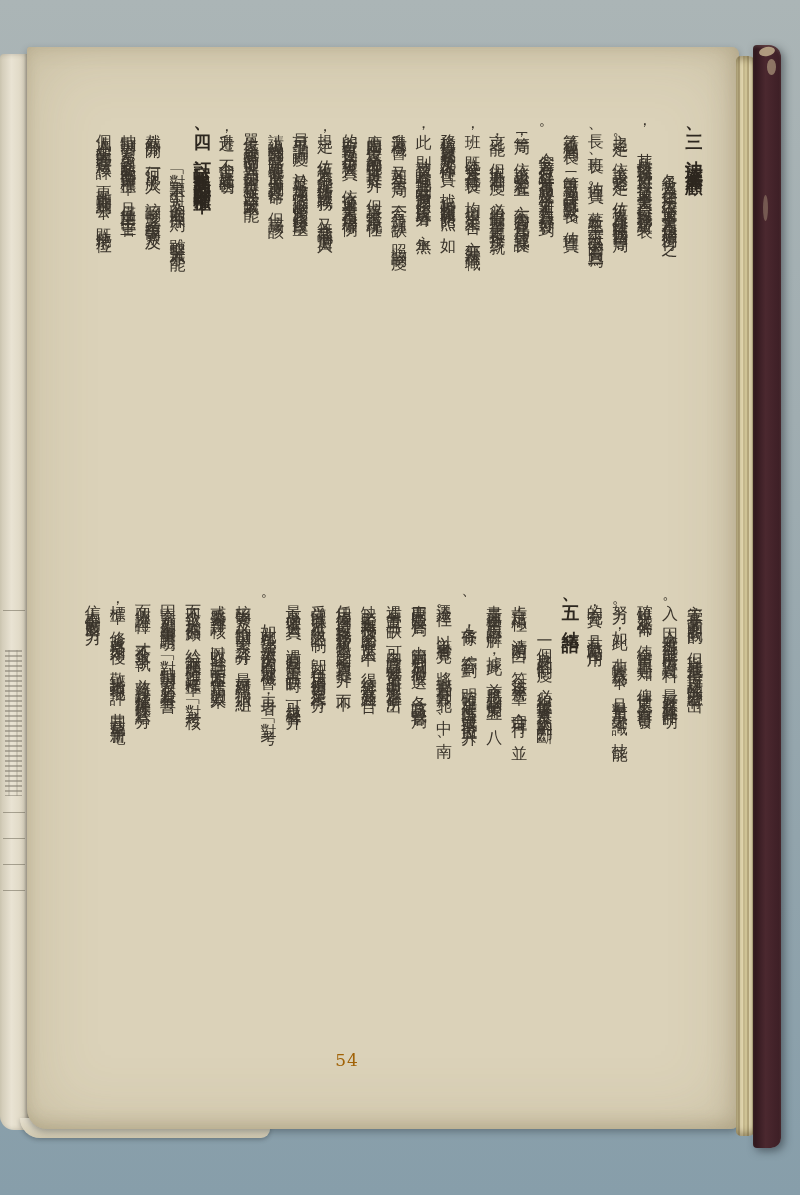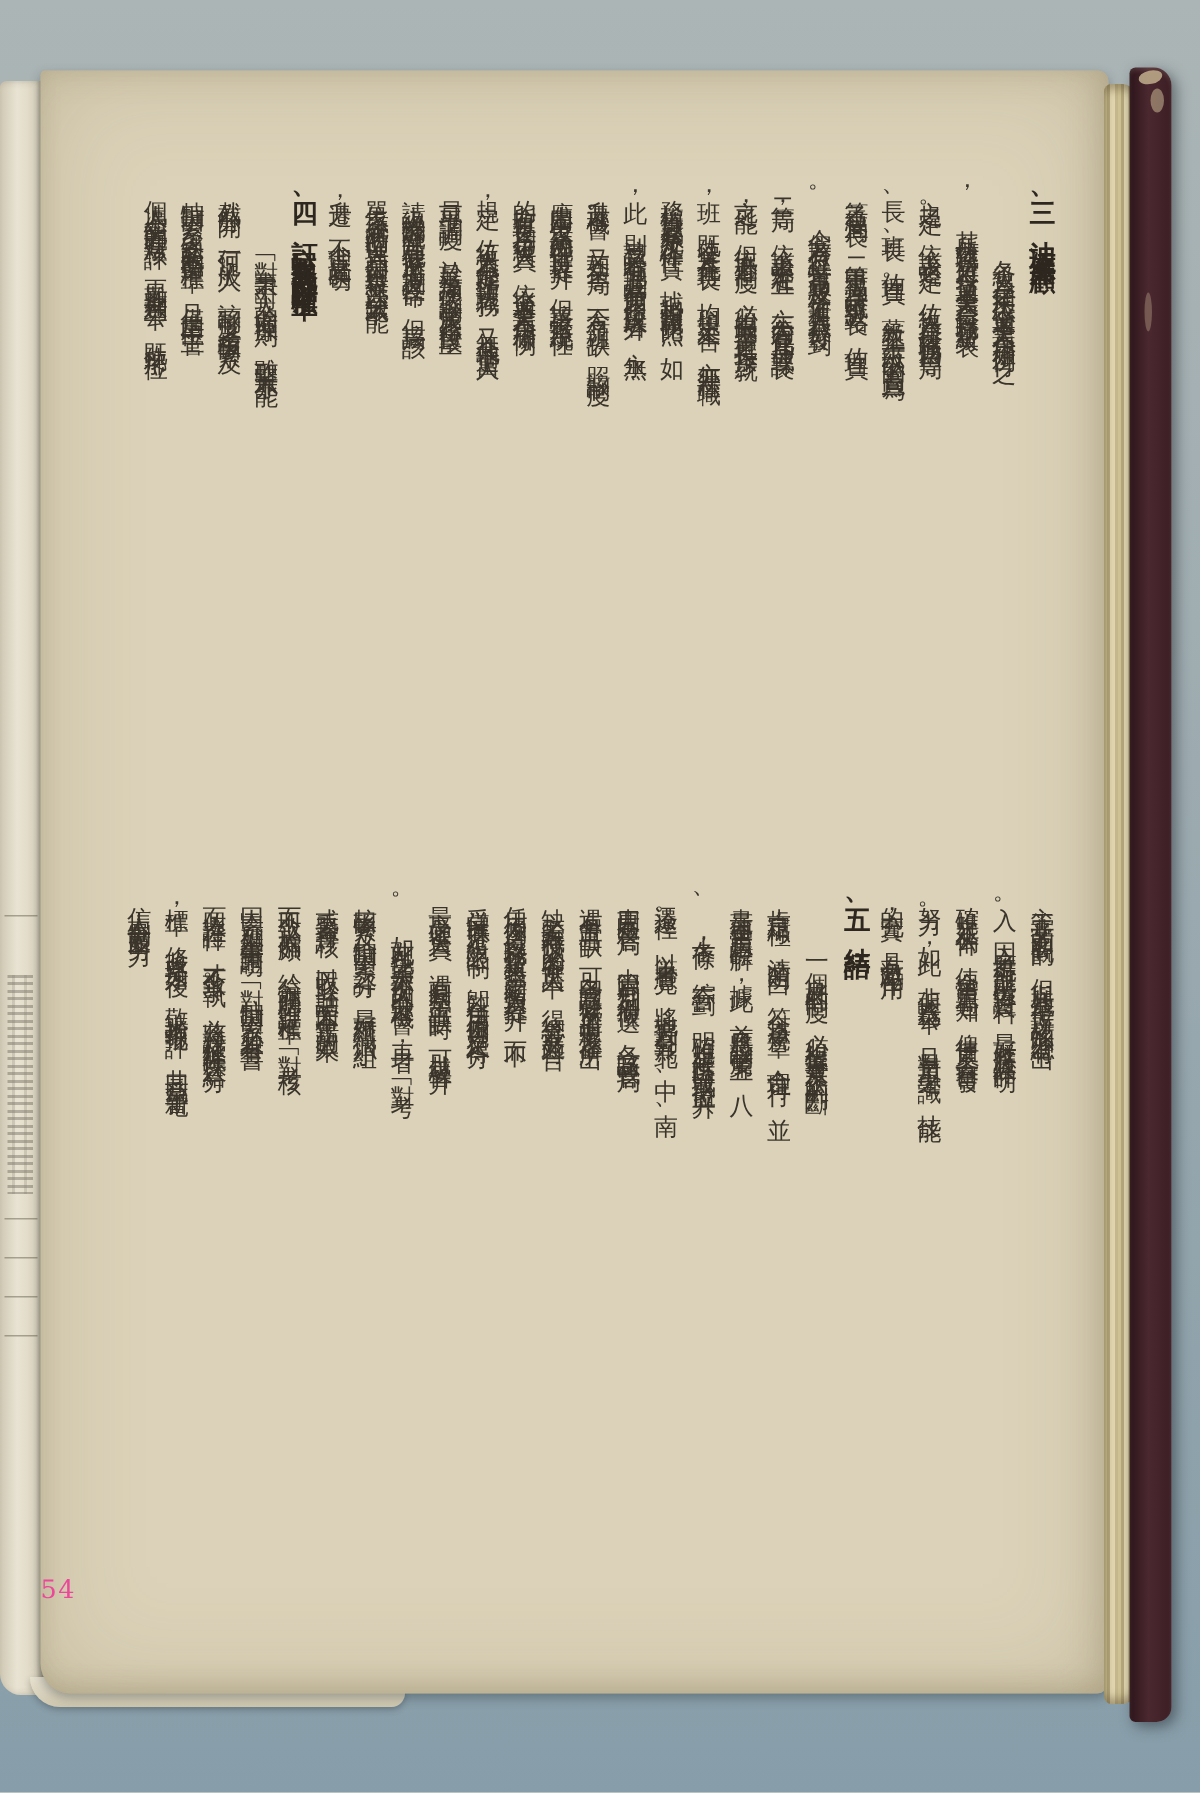--- a/index.html
+++ b/index.html
@@ -67,21 +67,21 @@
   .vtext p{margin:0;}
   #top-block{left:88px;top:121px;width:618px;height:452px;font-size:16px;letter-spacing:3.3px;}
   #top-block p{line-height:24.6px;}
   #bottom-block{left:78px;top:592px;width:630px;height:462px;font-size:16px;letter-spacing:3.5px;}
   #bottom-block p{line-height:25.1px;}
   .heading{font-weight:bold;font-size:17.5px;color:#2d271f;letter-spacing:4px;}
   .indent{text-indent:40px;}
   
   .page-number{
     position:absolute;left:27px;top:1050px;width:640px;
-    text-align:left;font-size:17px;color:#ec4899;letter-spacing:1px;
+    text-align:center;font-size:17px;color:#a16207;letter-spacing:1px;
   }
 </style>
 </head>
 <body>
 
 <div class="prev-page">
   <div class="frag-line" style="top:556px"></div>
   <div class="frag-line" style="top:758px"></div>
   <div class="frag-line" style="top:784px"></div>
   <div class="frag-line" style="top:810px"></div>

